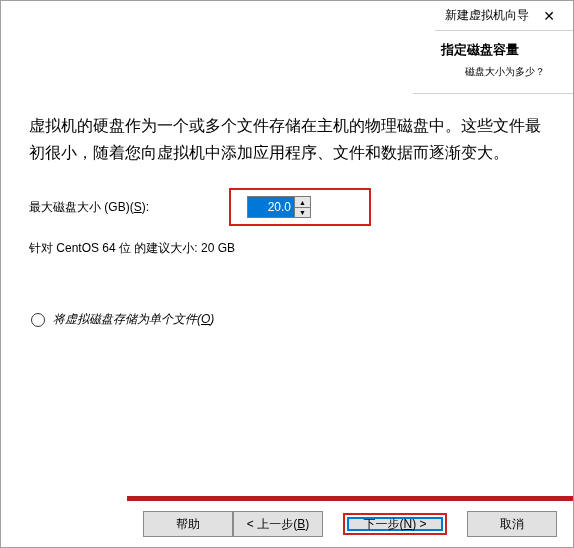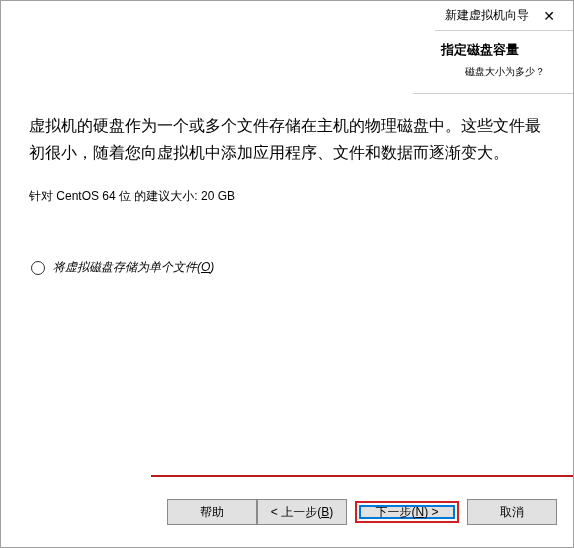--- a/index.html
+++ b/index.html
@@ -146,41 +146,41 @@
   }
   .radio-label { font-size: 12px; font-style: italic; }
   .radio-desc {
     font-size: 12px;
     line-height: 1.7;
     padding-left: 22px;
     margin-top: -4px;
   }
   .u { text-decoration: underline; }
   .footer {
-    border-top: 2px solid #b91c1c;
-    padding: 22px 16px;
+    border-top: 5px solid #b91c1c;
+    padding: 10px 16px;
     display: flex;
     justify-content: space-between;
     align-items: center;
     margin-top: 48px;
   }
   .btn {
     min-width: 90px;
     height: 26px;
     border: 1px solid #8a8a8a;
     background: #e1e1e1;
     font-size: 12px;
     font-family: inherit;
     padding: 0 12px;
     cursor: default;
     display: inline-flex;
     align-items: center;
     justify-content: center;
   }
-  .footer-right { display: flex; gap: 8px; align-items: center; }
+  .footer-right { display: flex; gap: 20px; align-items: center; }
   .btn.next-wrap {
     border: 2px solid #d02020;
     padding: 2px;
     background: transparent;
     min-width: auto;
     height: auto;
   }
   .btn.next-inner {
     border: 2px solid #0078d7;
     background: #e1e1e1;
@@ -203,20 +203,34 @@
 
   <div class="header">
     <div class="h1">指定磁盘容量</div>
     <div class="h2">磁盘大小为多少？</div>
   </div>
 
   <div class="content">
 
     <div class="desc">虚拟机的硬盘作为一个或多个文件存储在主机的物理磁盘中。这些文件最初很小，随着您向虚拟机中添加应用程序、文件和数据而逐渐变大。</div>
 
+    <div class="size-row">
+      <span class="size-label">
+        <span>最大磁盘大小 (GB)(</span><span class="u">S</span><span>):</span>
+      </span>
+      <span class="size-box">
+        <span class="spinner">
+          <input type="text" value="20.0" style="">
+          <span class="spin-btns">
+            <div>▲</div>
+            <div>▼</div>
+          </span>
+        </span>
+      </span>
+    </div>
 
     <div class="recommend">针对 CentOS 64 位 的建议大小: 20 GB</div>
 
     <div class="radio-group">
 
       <div class="radio-row">
         <span class="radio"></span>
         <span class="radio-label">
           <span>将虚拟磁盘存储为单个文件(</span><span class="u">O</span><span>)</span>
         </span>

